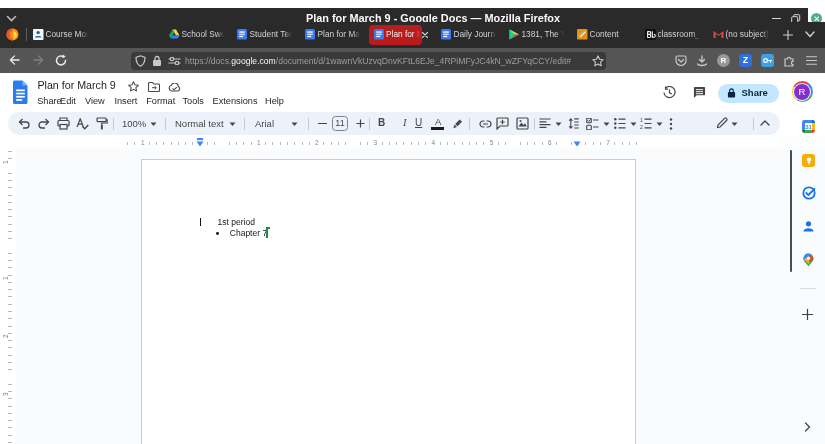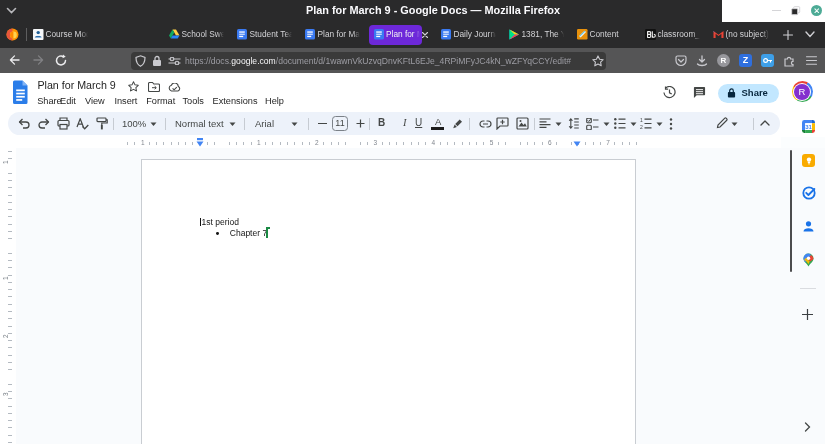--- a/index.html
+++ b/index.html
@@ -50,21 +50,21 @@
         </g>
     </g>
     <g id="fav-gmail">
       <path d="M0.5 2 V9 H2.6 V4.8 L5.5 7 L8.4 4.8 V9 H10.5 V2 L5.5 5.8 Z" fill="#ea4335"></path>
       <path d="M0.5 2 L5.5 5.8 L10.5 2 L9 1 L5.5 3.6 L2 1 Z" fill="#c5221f" opacity="0"></path>
       <path d="M2.6 4.8 L0.5 2.6 V2 Z" fill="#4285f4"></path>
     </g>
   </defs>
 </svg>
 
-<div class="abs" id="titlebar" style="left:0;top:0;width:722px;height:22px;background:#2a2a2b;">
+<div class="abs" id="titlebar" style="left:0;top:8px;width:808px;height:22px;background:#2a2a2b;">
   <svg class="abs" style="left:6px;top:7px" width="11" height="8" viewBox="0 0 11 8">
       <path d="M1.5 1.5 L5.5 5.5 L9.5 1.5" stroke="#b8b8bc" stroke-width="1.6" fill="none" stroke-linecap="round"></path>
     </svg>
   <div class="abs" style="left:41px;top:3.5px;width:784px;text-align:center;font-size:10.9px;font-weight:bold;color:#fbfbfe;">Plan for March 9 - Google Docs — Mozilla Firefox</div>
   <div class="abs" style="left:772px;top:10px;width:9px;height:1.2px;background:#d5d5d8;"></div>
   <svg class="abs" style="left:791px;top:5.5px" width="10" height="10" viewBox="0 0 10 10">
       <rect x="2.7" y="0.7" width="6" height="6" rx="0.8" fill="none" stroke="#d5d5d8" stroke-width="1"></rect>
       <rect x="0.7" y="2.7" width="6" height="6" rx="0.8" fill="#2a2a2b" stroke="#d5d5d8" stroke-width="1"></rect>
     </svg>
   <div class="abs" style="left:811px;top:5px;width:11px;height:11px;border-radius:50%;background:#4dab96;">
@@ -110,21 +110,21 @@
   </div>
   <div class="abs" style="left:302px;top:0;width:68px;height:25px;">
     <span class="abs" style="left:3px;top:6.5px">
         <svg width="10" height="11" viewBox="0 0 10 11">
           <use href="#fav-docs"></use>
         </svg>
       </span>
     <div class="tabtxt abs" style="left:15.5px;top:7px;width:43px;-webkit-mask-image:linear-gradient(to right,#000 35px,transparent 42px);">Plan for Mar</div>
   </div>
 
-  <div class="abs" style="left:369px;top:2.5px;width:53px;height:20px;background:#6d28d9;border-radius:4px;">
+  <div class="abs" style="left:369px;top:2.5px;width:53px;height:20px;background:#b91c1c;border-radius:4px;">
     <span class="abs" style="left:5px;top:4px">
         <svg width="10" height="11" viewBox="0 0 10 11">
           <use href="#fav-docs"></use>
         </svg>
       </span>
     <div class="tabtxt abs" style="left:17px;top:4.5px;width:35px;color:#f0f0f2;-webkit-mask-image:linear-gradient(to right,#000 27px,transparent 34px);">Plan for M</div>
     <svg class="abs" style="left:52px;top:6px" width="8" height="8" viewBox="0 0 8 8">
         <path d="M1.5 1.5 L6.5 6.5 M6.5 1.5 L1.5 6.5" stroke="#cfcfd3" stroke-width="1.1" stroke-linecap="round"></path>
       </svg>
   </div>
@@ -452,21 +452,21 @@
   <div class="abs" style="left:0;top:0;width:16px;height:296px;background:#ffffff;"></div>
   <div class="abs" style="left:8px;top:3.3px;width:4px;height:292px;background:repeating-linear-gradient(to bottom,#b4bac1 0 0.9px,transparent 0.9px 7.275px);"></div>
   <div class="abs" style="left:1px;top:7.5px;width:9px;height:7px;font-size:6.5px;color:#757c83;transform:rotate(-90deg);">1</div>
   <div class="abs" style="left:1px;top:123.9px;width:9px;height:7px;font-size:6.5px;color:#757c83;transform:rotate(-90deg);">1</div>
   <div class="abs" style="left:1px;top:182.1px;width:9px;height:7px;font-size:6.5px;color:#757c83;transform:rotate(-90deg);">2</div>
   <div class="abs" style="left:1px;top:240.3px;width:9px;height:7px;font-size:6.5px;color:#757c83;transform:rotate(-90deg);">3</div>
 
   <div class="abs" style="left:141px;top:11px;width:493px;height:285px;background:#fff;border:0.8px solid #c9cdd2;border-bottom:none;"></div>
 
   <div class="abs" style="left:200.3px;top:69.6px;width:1.1px;height:8.2px;background:#111;"></div>
-  <div class="abs" style="left:201.6px;top:70.2px;font-size:8.5px;line-height:1;color:#161616;">1st period</div>
+  <div class="abs" style="left:201.6px;top:70.2px;font-size:8.5px;line-height:1;color:#161616;padding-left:16px;">1st period</div>
   <div class="abs" style="left:216.4px;top:83.9px;width:2.9px;height:2.9px;border-radius:50%;background:#161616;"></div>
   <div class="abs" style="left:229.8px;top:80.7px;font-size:8.5px;line-height:1;color:#161616;">Chapter 7</div>
   <div class="abs" style="left:266.2px;top:79px;width:1.5px;height:10.5px;background:#1a8a44;"></div>
   <div class="abs" style="left:267.6px;top:78.7px;width:2.7px;height:2.5px;background:#1a8a44;"></div>
 
   <div class="abs" style="left:789.8px;top:2px;width:2.2px;height:122px;background:#4c4c4e;border-radius:1px;"></div>
 
   <div class="abs" style="left:802px;top:5.5px;width:13px;height:13px;border-radius:3px;background:#f9ab00;">
     <svg style="margin:3px 0 0 3.6px" width="6" height="8" viewBox="0 0 6 8">
         <circle cx="3" cy="2.6" r="2.2" fill="#fff"></circle>

